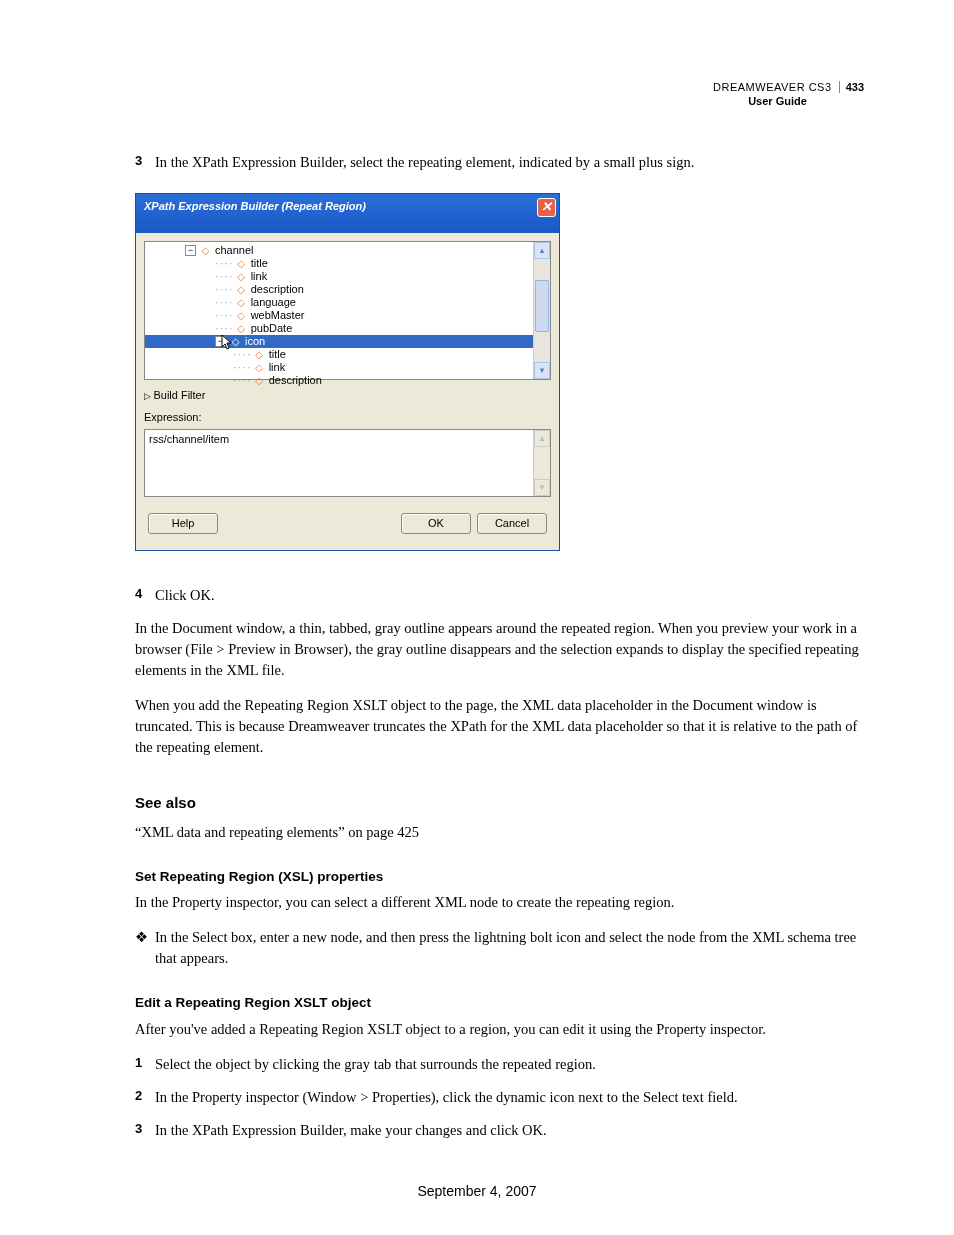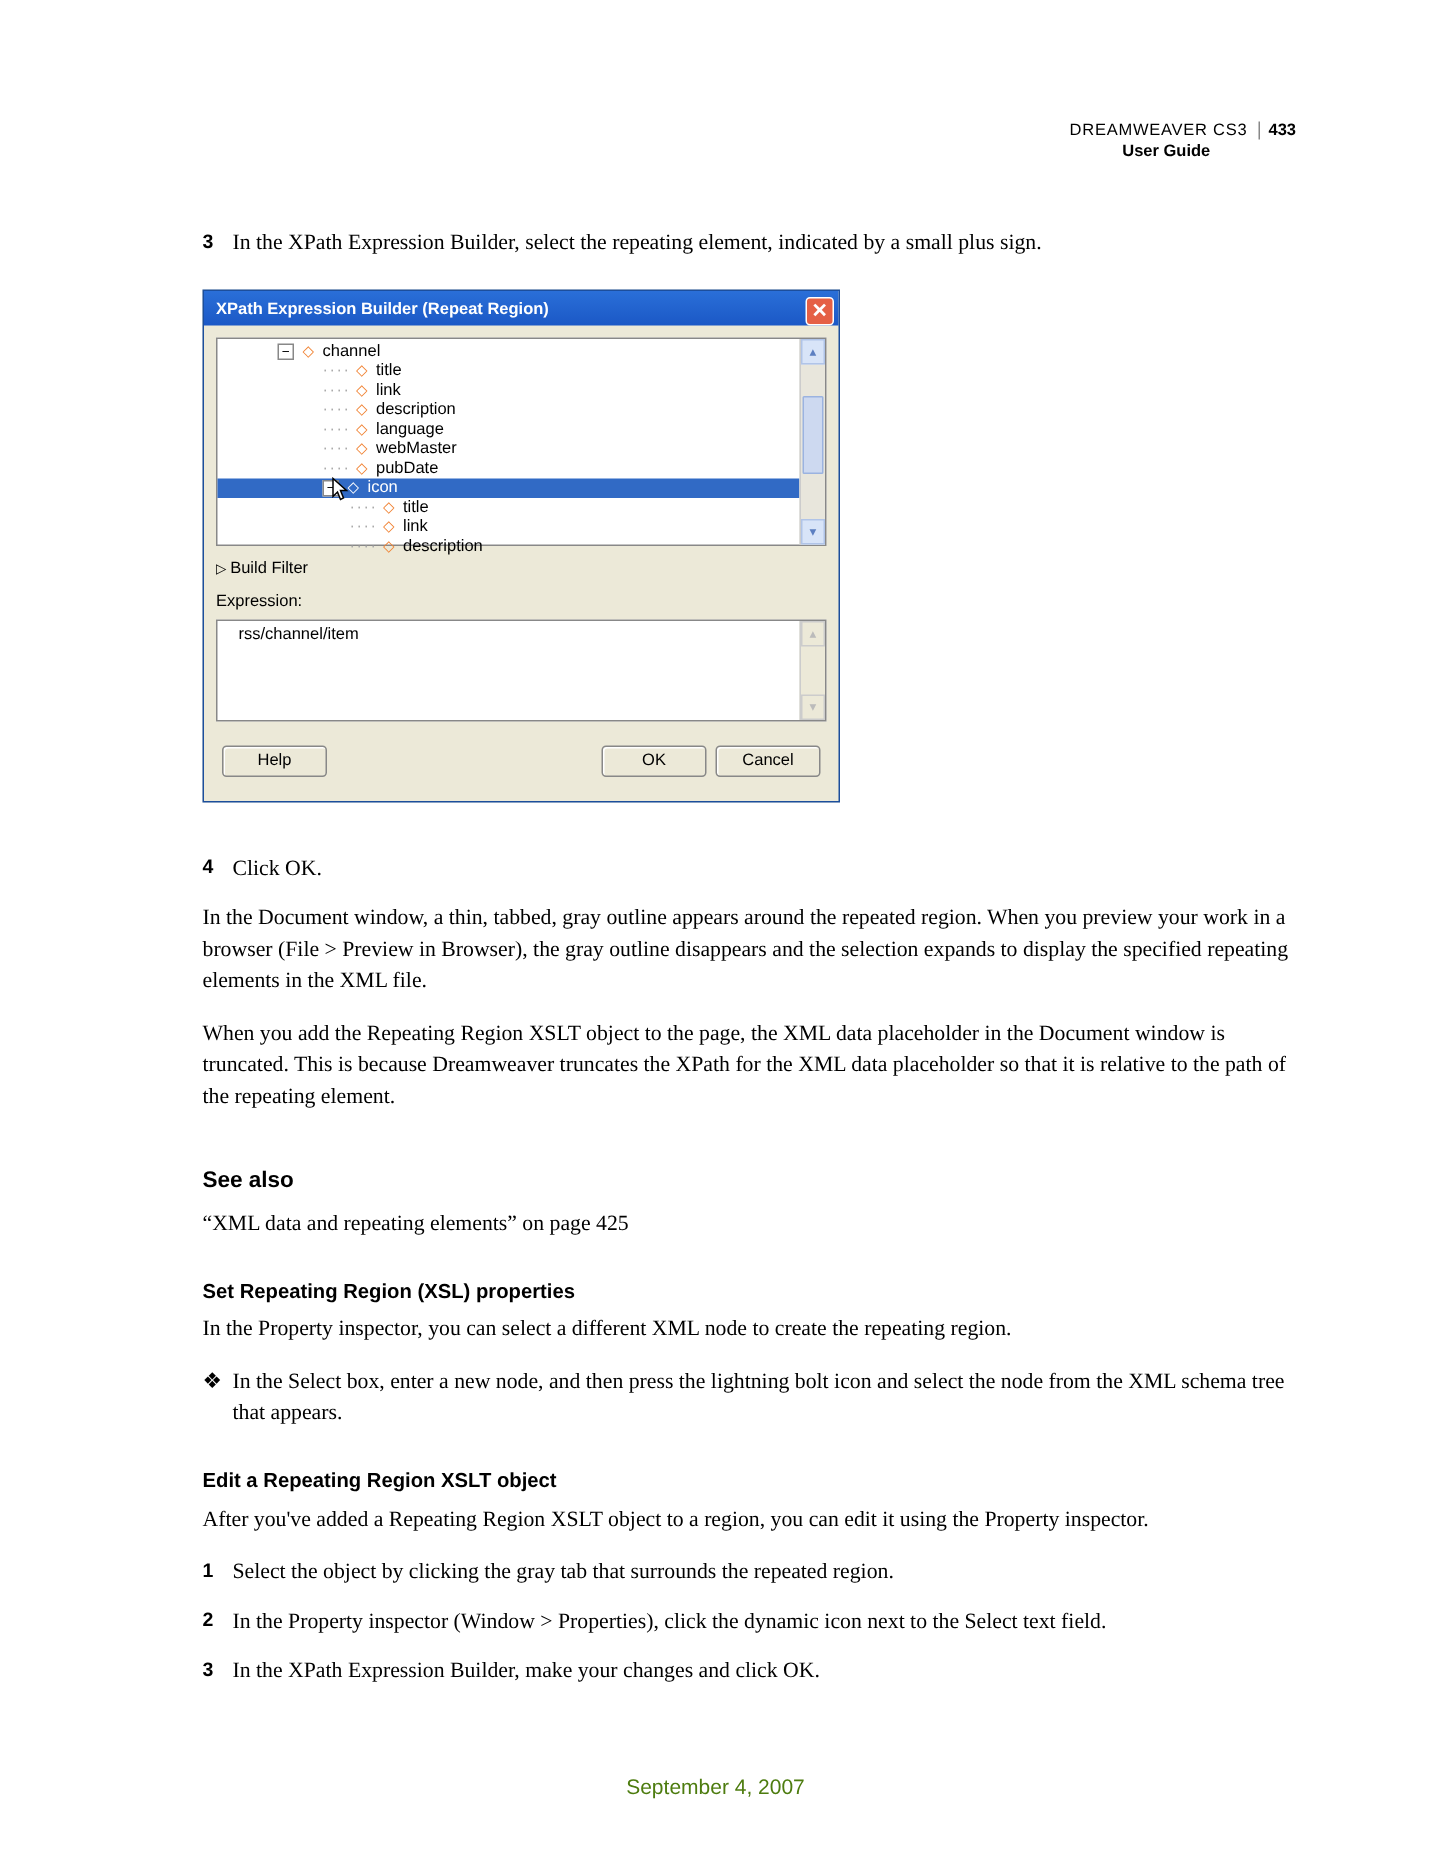--- a/index.html
+++ b/index.html
@@ -86,23 +86,24 @@
     background: #ece9d8;
     border: 1px solid #1c4e9c;
     font-family: Tahoma, Arial, sans-serif;
     font-size: 11px;
   }
   .titlebar {
     background: linear-gradient(#2a6fd8, #1b58c6);
     color: #fff;
     display: flex;
     align-items: center;
-    padding: 3px 3px 0 8px;
+    padding: 3px 3px 16px 8px;
     font-weight: bold;
     height: 20px;
+    font-style: italic;
   }
   .titlebar .t-label { flex: 1; }
   .closebtn {
     width: 19px; height: 19px;
     background: #e56045;
     border: 1px solid #fff;
     border-radius: 3px;
     display: flex; align-items: center; justify-content: center;
     color: #fff; font-weight: bold; font-size: 13px;
     box-sizing: border-box;
@@ -164,41 +165,41 @@
   }
   .cursor {
     position: absolute;
     pointer-events: none;
   }
   .build-filter { margin: 8px 0 6px 0; }
   .build-filter::before { content:"▷ "; font-size:9px;}
   .expr-label { margin: 6px 0 3px 0; }
   .textarea {
     background: #fff; border: 1px solid #888;
-    height: 62px; padding: 2px 14px; position: relative;
+    height: 62px; padding: 2px 4px; position: relative;
   }
   .textarea .scroll-track { background:#ece9d8;}
   .textarea .scroll-track .scroll-arrow { background:#ece9d8; border-color:#ccc; color:#bbb;}
   .btn-row {
     display: flex; gap: 6px; padding: 16px 4px 12px 4px;
   }
   .btn-row .spacer { flex: 1; }
   .winbtn {
     min-width: 70px; height: 21px;
     background: #ece9d8;
     border: 1px solid #888; border-radius: 3px;
     font-size: 11px; font-family: Tahoma, Arial, sans-serif;
     box-shadow: inset 1px 1px 0 #fff;
   }
   .footer-date {
     position: absolute;
     bottom: 36px;
     width: 100%;
     text-align: center;
-    color: #4d7c0f;
+    color: #000000;
     font-size: 14px;
     font-family: Arial, sans-serif;
     left: 0;
   }
 </style>
 </head>
 <body>
 
 <div class="page">
   <div class="header-right">

